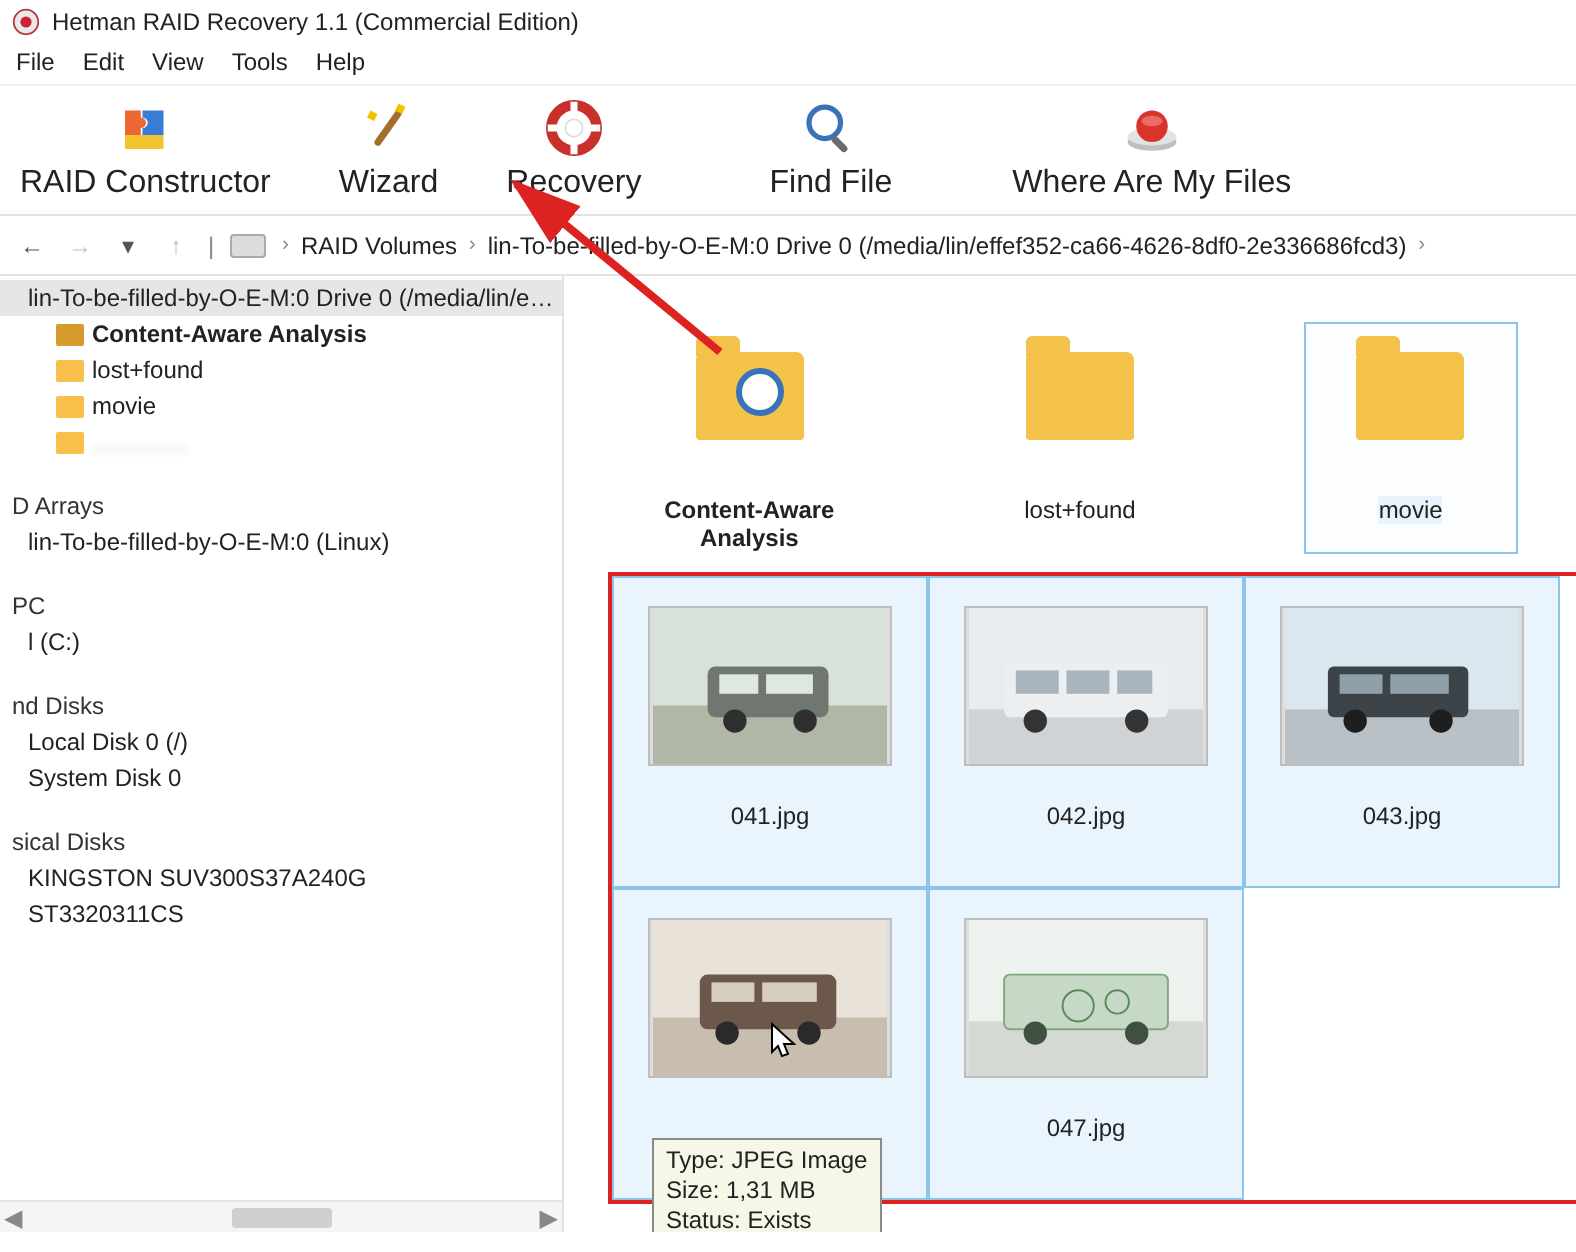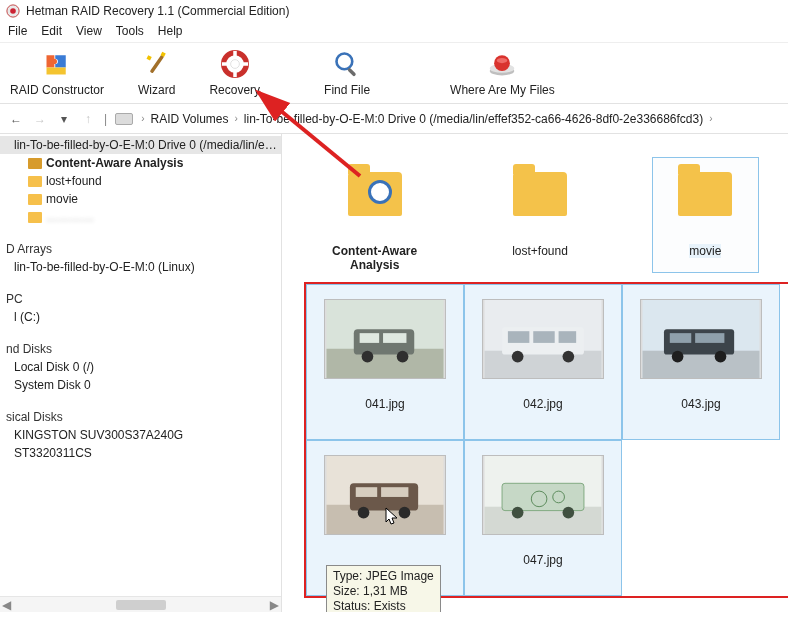--- a/index.html
+++ b/index.html
@@ -11,21 +11,21 @@
 .titlebar .title { font-size: 12px; }
 
 
 .menubar { display: flex; gap: 14px; padding: 2px 8px 4px 8px; border-bottom: 1px solid #eee; }
 .menubar span { cursor: default; }
 
 
 .toolbar { display: flex; align-items: flex-end; gap: 34px; padding: 6px 10px 6px 10px; border-bottom: 1px solid #e2e2e2; }
 .tbtn { display: flex; flex-direction: column; align-items: center; gap: 4px; cursor: pointer; }
 .tbtn .ticon { width: 30px; height: 30px; display:flex; align-items:center; justify-content:center; }
-.tbtn span.label { font-size: 12px; }
+.tbtn span.label { font-size: 16px; }
 
 
 .navrow { display: flex; align-items: center; gap: 8px; padding: 4px 8px; border-bottom: 1px solid #e2e2e2; height: 30px; }
 .navrow .navarrow { width: 16px; height: 16px; display:flex; align-items:center; justify-content:center; color:#555; cursor: pointer; }
 .navrow .sep { color: #888; }
 .crumbs { display:flex; align-items:center; gap: 6px; flex: 1; overflow:hidden; white-space:nowrap; }
 .crumbs .crumb { cursor:pointer; }
 .crumbs .chev { color:#888; font-size:10px; }
 
 
@@ -128,21 +128,21 @@
   </div>
   <div class="tbtn" style="margin-left:30px">
     <div class="ticon">
       <svg class="icon" viewBox="0 0 32 32">
           <circle cx="13" cy="13" r="9" fill="none" stroke="#3a72b8" stroke-width="3"></circle>
           <rect x="19" y="20" width="11" height="4" rx="2" transform="rotate(45 19 20)" fill="#6b6b6b"></rect>
         </svg>
     </div>
     <span class="label">Find File</span>
   </div>
-  <div class="tbtn" style="margin-left:46px">
+  <div class="tbtn" style="margin-left:26px">
     <div class="ticon">
       <svg class="icon" viewBox="0 0 32 32">
           <ellipse cx="16" cy="24" rx="14" ry="5" fill="#bfbfbf"></ellipse>
           <ellipse cx="16" cy="21" rx="14" ry="5" fill="#e2e2e2"></ellipse>
           <circle cx="16" cy="15" r="9" fill="#d9332e"></circle>
           <ellipse cx="16" cy="12" rx="6" ry="3" fill="#ef6a66"></ellipse>
         </svg>
     </div>
     <span class="label">Where Are My Files</span>
   </div>

